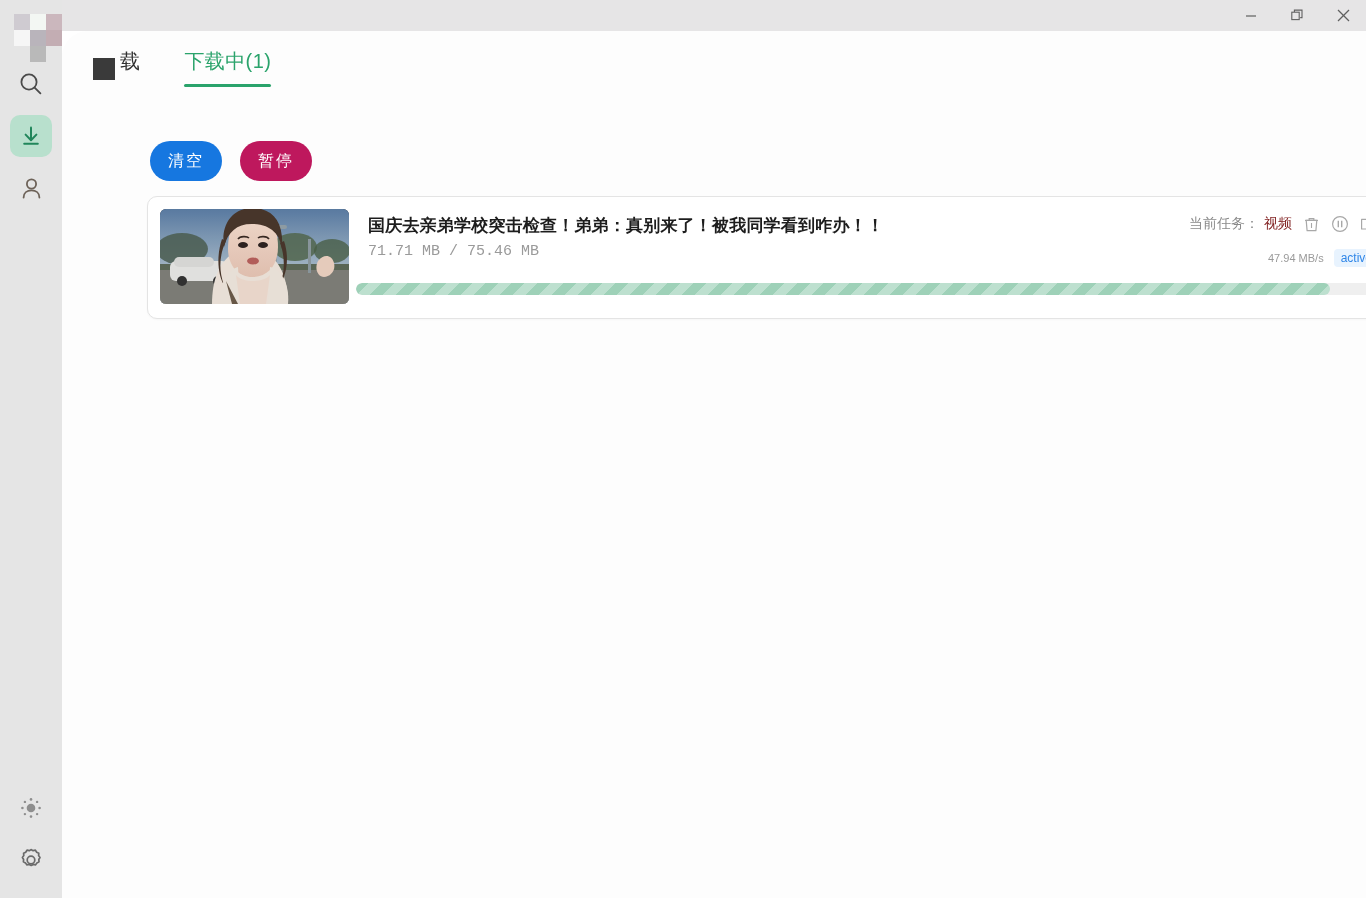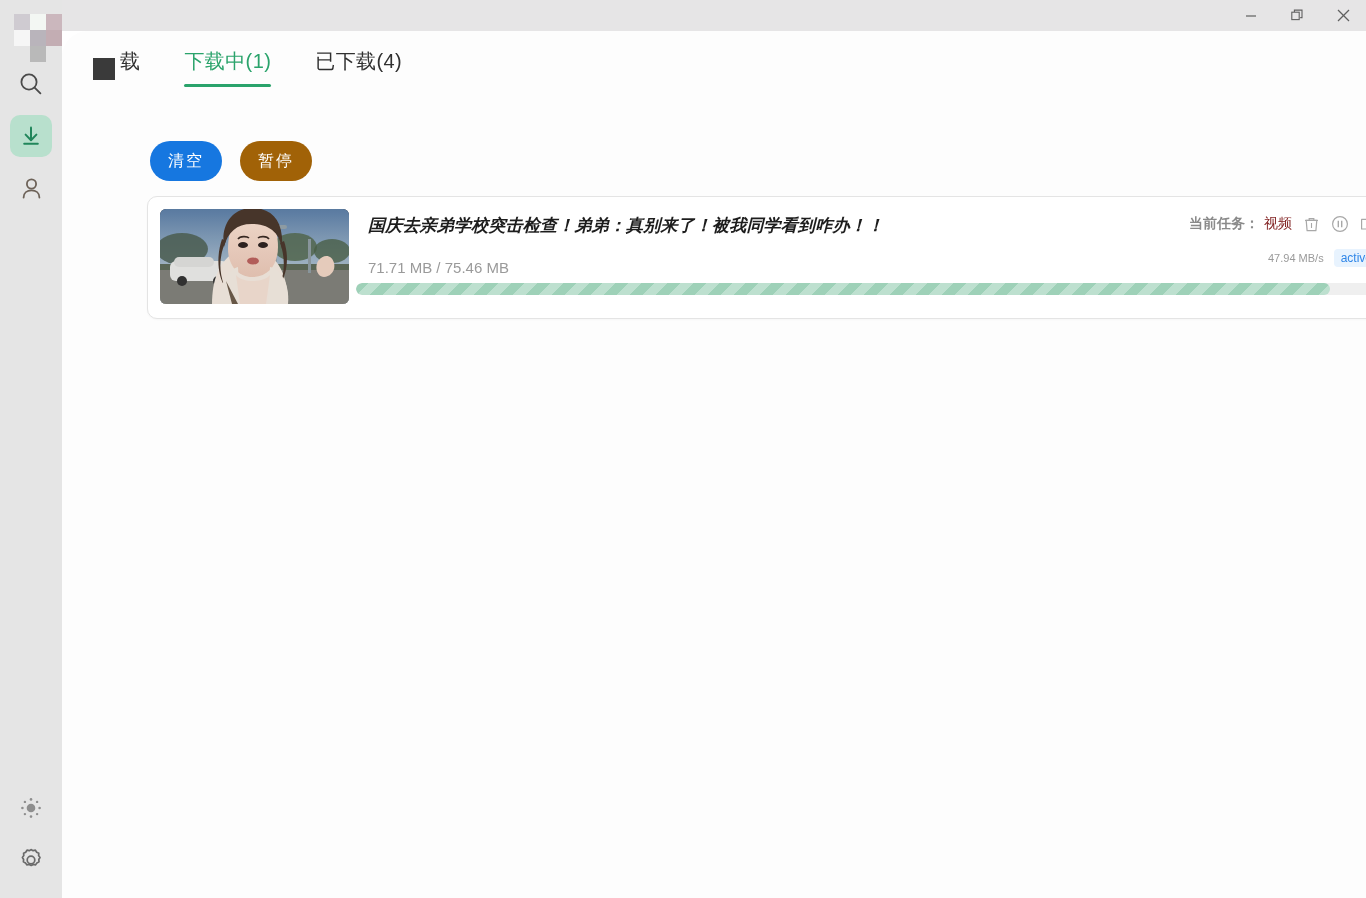--- a/index.html
+++ b/index.html
@@ -131,21 +131,21 @@
     padding: 0 18px;
     border: none;
     border-radius: 20px;
     color: #ffffff;
     font-size: 16px;
     font-family: inherit;
     letter-spacing: 2px;
     cursor: pointer;
   }
   .btn-clear  { background: #1677e0; }
-  .btn-pause  { background: #a16207; }
+  .btn-pause  { background: #be185d; }
 
   
   .card {
     position: absolute;
     left: 85px; top: 165px;
     width: 1247px; height: 123px;
     background: #ffffff;
     border: 1px solid #e4e4e4;
     border-radius: 10px;
     box-shadow: 0 1px 2px rgba(0,0,0,0.03);
@@ -161,39 +161,39 @@
   .thumb svg { display: block; width: 189px; height: 95px; }
 
   .item-title {
     position: absolute;
     left: 220px; top: 17px;
     font-size: 17px;
     font-weight: bold;
     color: #1d1d1d;
     white-space: nowrap;
     letter-spacing: 0.2px;
-    font-style: italic;
   }
   .item-size {
     position: absolute;
-    left: 220px; top: 62px;
+    left: 220px; top: 46px;
     font-size: 15px;
     color: #9a9a9a;
+    font-family: Liberation Mono, monospace;
   }
 
   .meta-right {
     position: absolute;
     right: 14px; top: 17px;
     display: flex;
     align-items: center;
     gap: 9px;
     font-size: 14px;
     color: #8a8a8a;
   }
-  .meta-right .task-label { color: #8a8a8a; font-weight: bold; }
+  .meta-right .task-label { color: #8a8a8a; }
   .meta-right .task-value { color: #7f1d1d; margin-left: -4px; }
   .icon-btn {
     width: 20px; height: 20px;
     display: flex; align-items: center; justify-content: center;
     color: #a8a8a8;
     cursor: pointer;
   }
   .icon-btn svg { display: block; }
 
   .speed-row {
@@ -340,23 +340,20 @@
   </div>
 
   <div class="main">
 
     <div class="tabs">
       <div class="tab">
         <span>载</span>
       </div>
       <div class="tab active">
         <span>下载中(1)</span>
-      </div>
-      <div class="tab">
-        <span>已下载(4)</span>
       </div>
     </div>
 
     <div class="actions">
       <button class="btn btn-clear">清空</button>
       <button class="btn btn-pause">暂停</button>
     </div>
 
     <div class="card">
 

